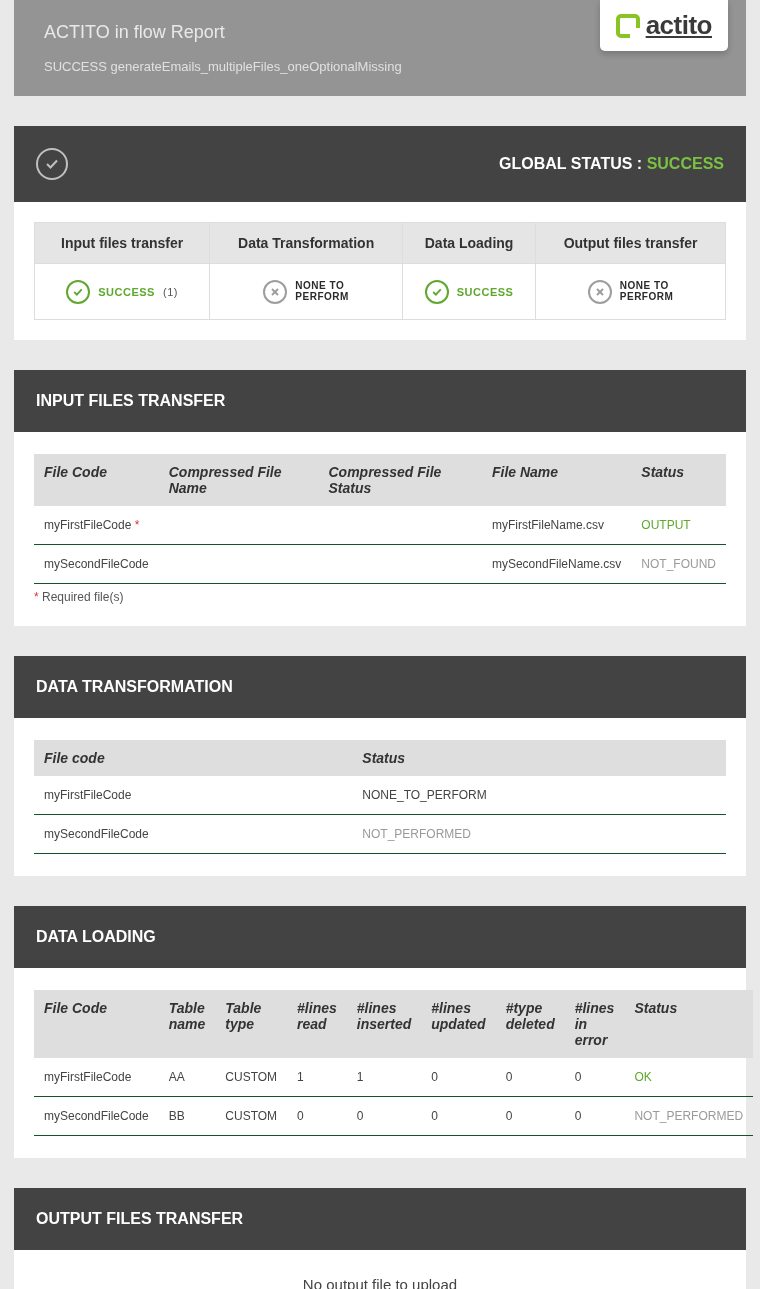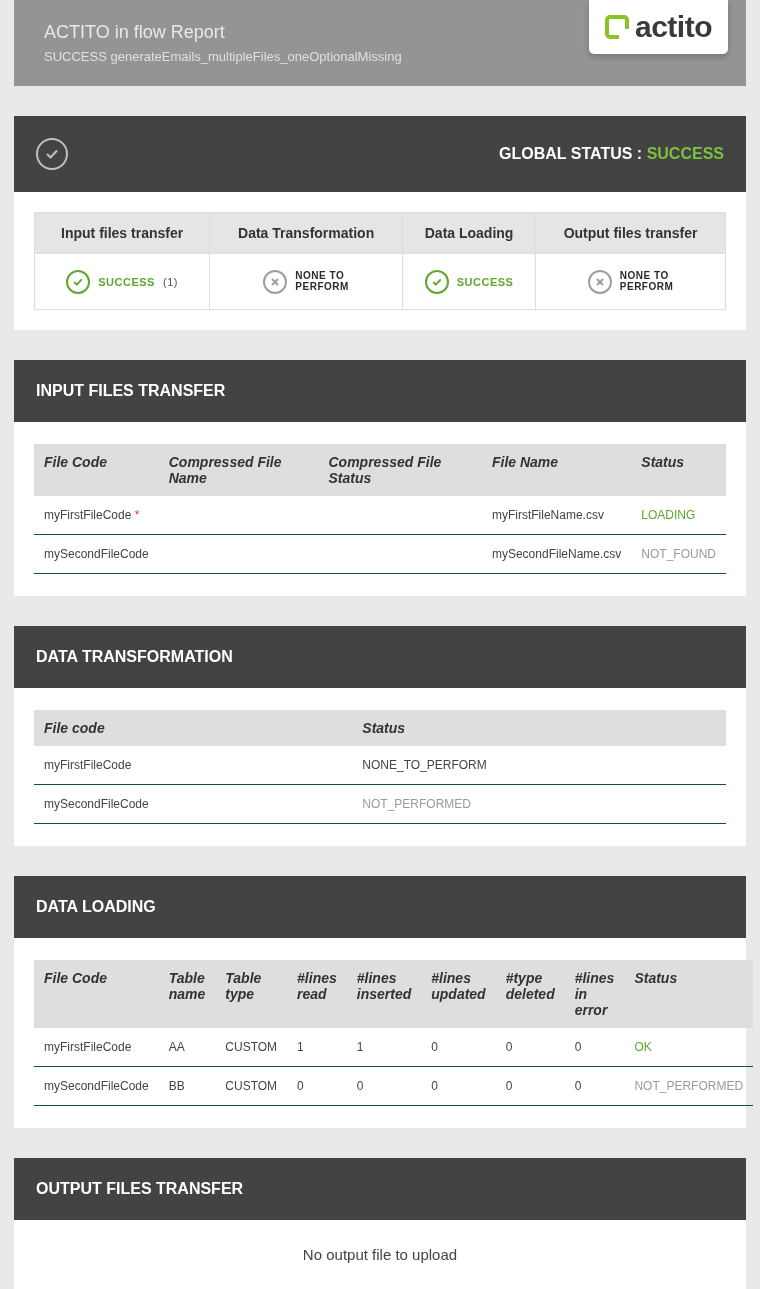--- a/index.html
+++ b/index.html
@@ -16,21 +16,21 @@
     background: #fff;
     margin: 0 14px 30px 14px;
   }
   
   .hdr {
     background: #949494;
     padding: 22px 30px;
     position: relative;
     color: #e9e9e9;
   }
-  .hdr-title { font-size: 18px; margin-bottom: 6px; }
+  .hdr-title { font-size: 18px; margin-bottom: 16px; }
   .hdr-sub { font-size: 13px; color: #e0e0e0; }
   .logo-box {
     position: absolute;
     top: 0;
     right: 18px;
     background: #fff;
     padding: 10px 16px 10px 16px;
     border-radius: 0 0 5px 5px;
     box-shadow: 0 3px 6px rgba(0,0,0,0.2);
     display: flex;
@@ -45,24 +45,25 @@
     position: relative;
   }
   .logo-sq::after{
     content:'';
     position:absolute;
     right:-4px; bottom:-4px;
     width:10px; height:10px;
     background:#fff;
   }
   .logo-text {
-    font-size: 30px;
+    font-size: 26px;
     font-weight: bold;
     color: #3a3a3a;
     letter-spacing:-0.5px;
+    text-decoration:underline;
   }
 
   
   .dark-bar {
     background: #434343;
     color: #fff;
     padding: 22px 22px;
     font-size: 16px;
     font-weight: bold;
     display: flex;
@@ -258,31 +259,35 @@
           <th>File Name</th>
           <th>Status</th>
         </tr>
       </thead>
       <tbody id="input-files-body">
           <tr>
             <td>myFirstFileCode <span class="req-star">*</span></td>
             <td></td>
             <td></td>
             <td>myFirstFileName.csv</td>
-            <td class="ok">LOADING</td>
+            <td class="ok">OUTPUT</td>
           </tr>
           <tr>
             <td>mySecondFileCode</td>
             <td></td>
             <td></td>
             <td>mySecondFileName.csv</td>
             <td class="muted">NOT_FOUND</td>
           </tr>
         </tbody>
     </table>
+    <div class="footnote">
+      <span class="req-star">*</span>
+      <span>Required file(s)</span>
+    </div>
   </div>
 </div>
 
 <div class="card">
   <div class="dark-bar">DATA TRANSFORMATION</div>
   <div class="tbl-wrap">
     <table class="data">
       <thead>
         <tr>
           <th style="width:46%;">File code</th>

